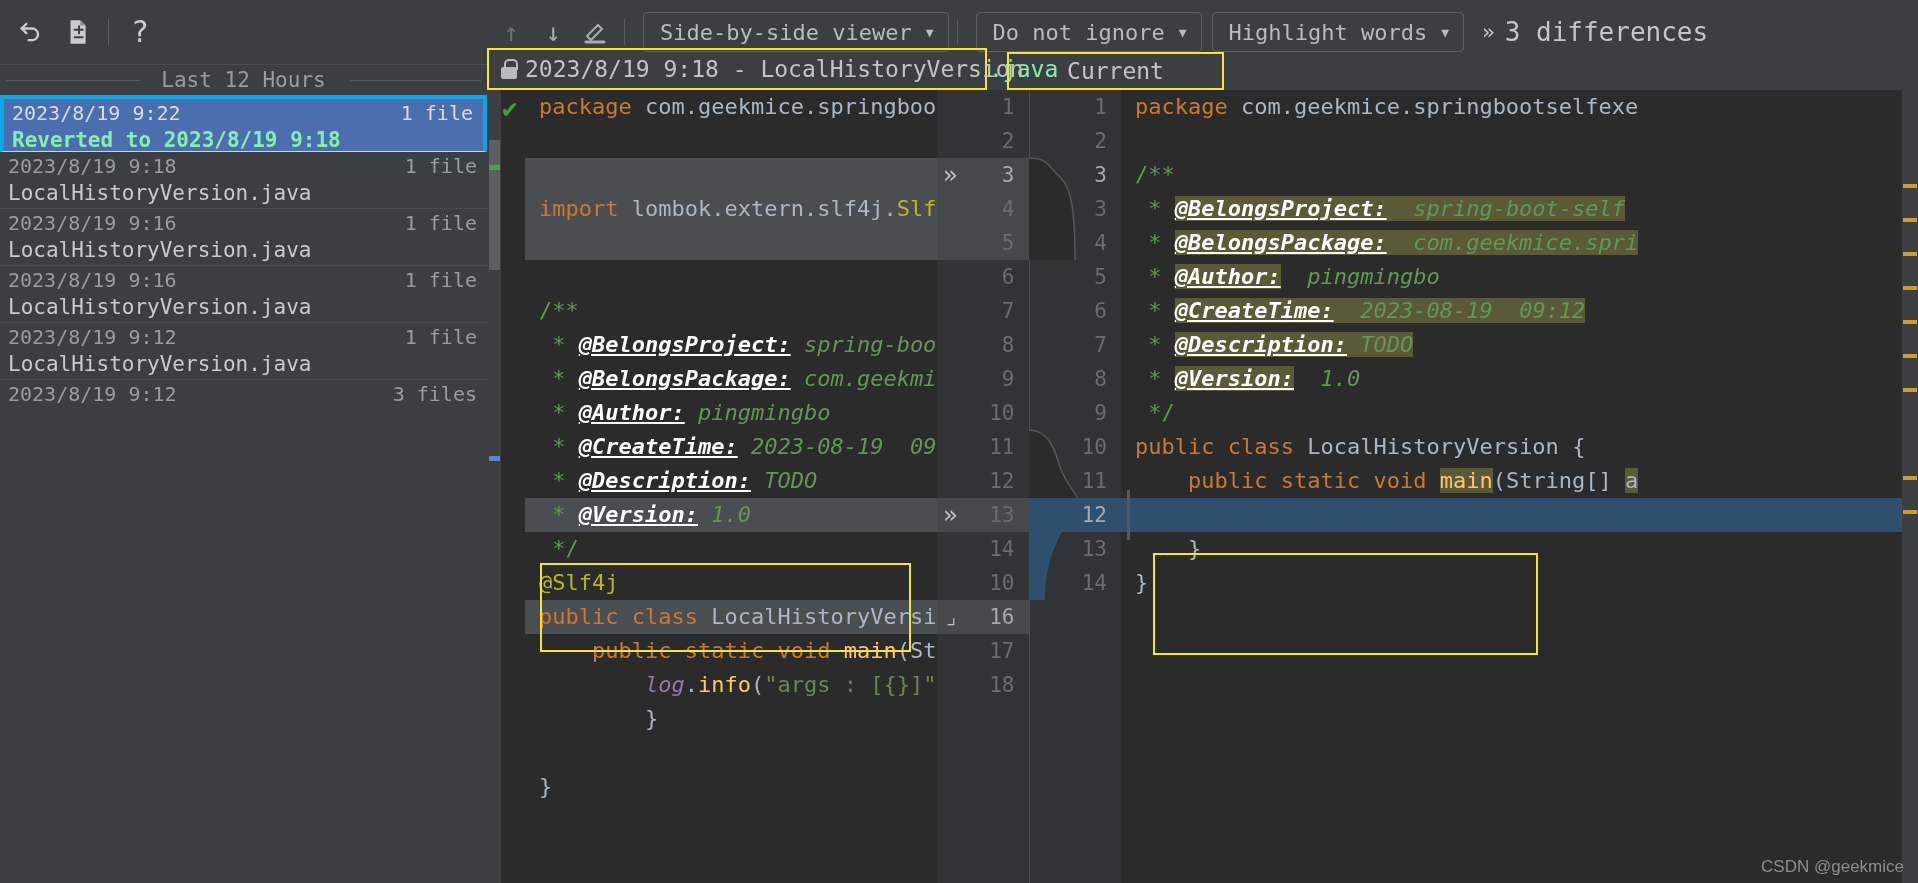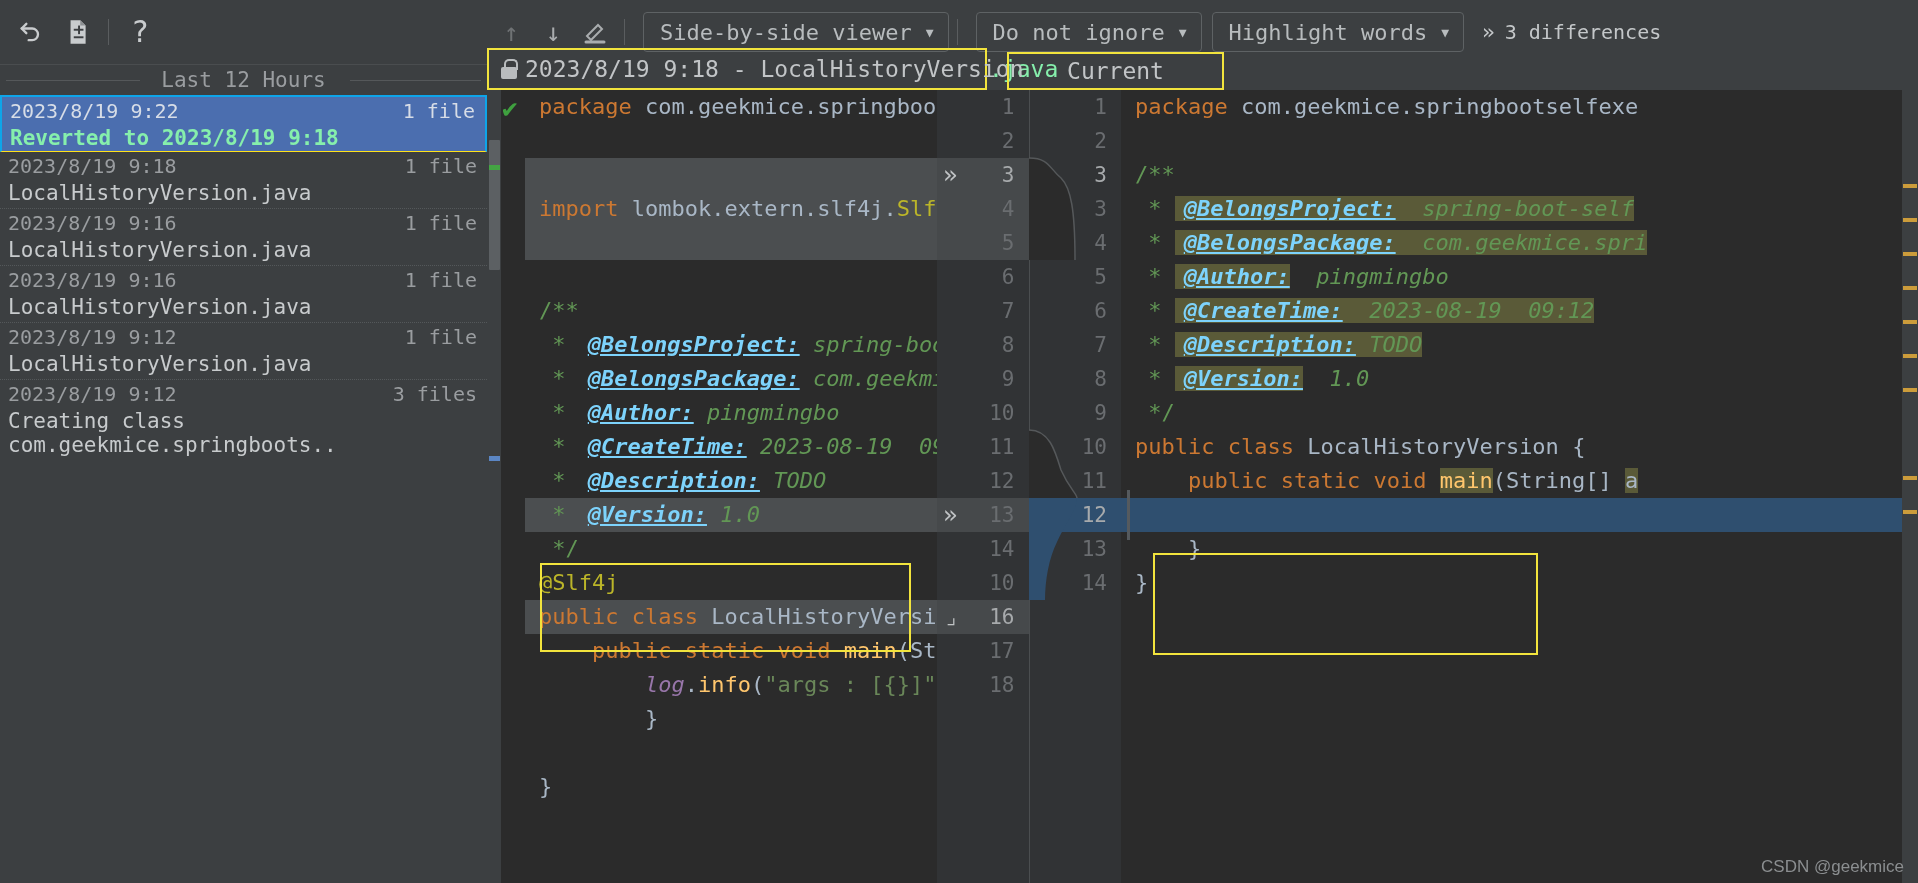--- a/index.html
+++ b/index.html
@@ -29,21 +29,21 @@
   }
   .arrow-btn.dim { color: #6f7274; }
   .combo {
     height: 40px; border: 1px solid #5e6264; border-radius: 4px;
     background: #3c3f41; color: #b8bcbe; font-size: 22px;
     display: flex; align-items: center; gap: 14px;
     padding: 0 14px 0 16px; margin-left: 10px; white-space: nowrap;
   }
   .caret { font-size: 13px; color: #b8bcbe; }
   .chev-more { color: #c4c7c9; font-size: 21px; margin: 0 10px 0 18px; }
-  .diffcount { color: #c4c7c9; font-size: 20px; white-space: nowrap; }
+  .diffcount { color: #c4c7c9; font-size: 26px; white-space: nowrap; }
 
   
   .sidebar {
     position: absolute; left: 0; top: 64px; width: 487px; height: 819px;
     background: #3c3f41; border-top: 1px solid #4a4d4f;
   }
   .sb-group {
     height: 30px; display: flex; align-items: center; justify-content: center;
     position: relative; color: #9a9da0; font-size: 21px; background: #3c3f41;
   }
@@ -54,21 +54,21 @@
 
   .sb-item {
     height: 57px; padding: 2px 10px 2px 8px; position: relative;
     border-bottom: 1px dotted #54585a; cursor: default;
   }
   .sb-item .row1 { display: flex; justify-content: space-between; align-items: baseline; }
   .sb-item .ts { color: #9a9da0; font-size: 20px; }
   .sb-item .cnt { color: #9a9da0; font-size: 20px; }
   .sb-item .title { color: #c8cbcd; font-size: 21px; margin-top: 3px; }
   .sb-item.selected {
-    background: #4b6eaf; border: 2px solid #0ea5e9; border-bottom: 1px solid #ffe11a;
+    background: #4b6eaf; border: 4px solid #0ea5e9; border-bottom: 1px solid #ffe11a;
   }
   .sb-item.selected .ts, .sb-item.selected .cnt { color: #d7dde7; }
   .sb-item.selected .title { color: #86efac; font-weight: bold; }
 
   
   .diffarea { position: absolute; left: 487px; top: 0; width: 1431px; height: 883px; }
 
   .fileheader {
     position: absolute; left: 0; top: 48px; width: 1431px; height: 42px;
     display: flex; align-items: center;
@@ -137,21 +137,21 @@
   }
   .band { position: absolute; left: 0; width: 2000px; }
   .band.grey { background: #4b4e50; }
   .band.blue { background: #2f4f6f; }
 
   .kw   { color: #cc7832; }
   .pkg  { color: #a9b7c6; }
   .cls  { color: #a9b7c6; }
   .anno { color: #bbb529; }
   .cmt  { color: #629755; }
-  .jdoc { color: #7dd3fc; font-style: italic; font-weight: bold; text-decoration: underline; padding-left: 9px; }
+  .jdoc { color: #ffffff; font-style: italic; font-weight: bold; text-decoration: underline; }
   .jval { color: #629755; font-style: italic; }
   .str  { color: #6a8759; }
   .fld  { color: #9876aa; font-style: italic; }
   .mth  { color: #ffc66d; }
   .punc { color: #a9b7c6; }
   .hlq  { background: #5a5a38; }
   .hlmain { background: #5a5a38; }
 
   
   .ybox { position: absolute; border: 2px solid #f2e43d; pointer-events: none; }
@@ -266,21 +266,20 @@
         <span class="cnt">1 file</span>
       </div>
       <div class="title">LocalHistoryVersion.java</div>
     </div>
 
     <div class="sb-item" style="border-bottom:none;">
       <div class="row1">
         <span class="ts">2023/8/19 9:12</span>
         <span class="cnt">3 files</span>
       </div>
-      <div class="title">Creating class com.geekmice.springboots..</div>
     </div>
   </div>
 
   <div class="diffarea">
 
     <div class="fileheader">
       <div class="fh-left">
         <span class="lock-ico"></span>
         <span class="lbl">2023/8/19 9:18 - LocalHistoryVersion</span>
       </div>

